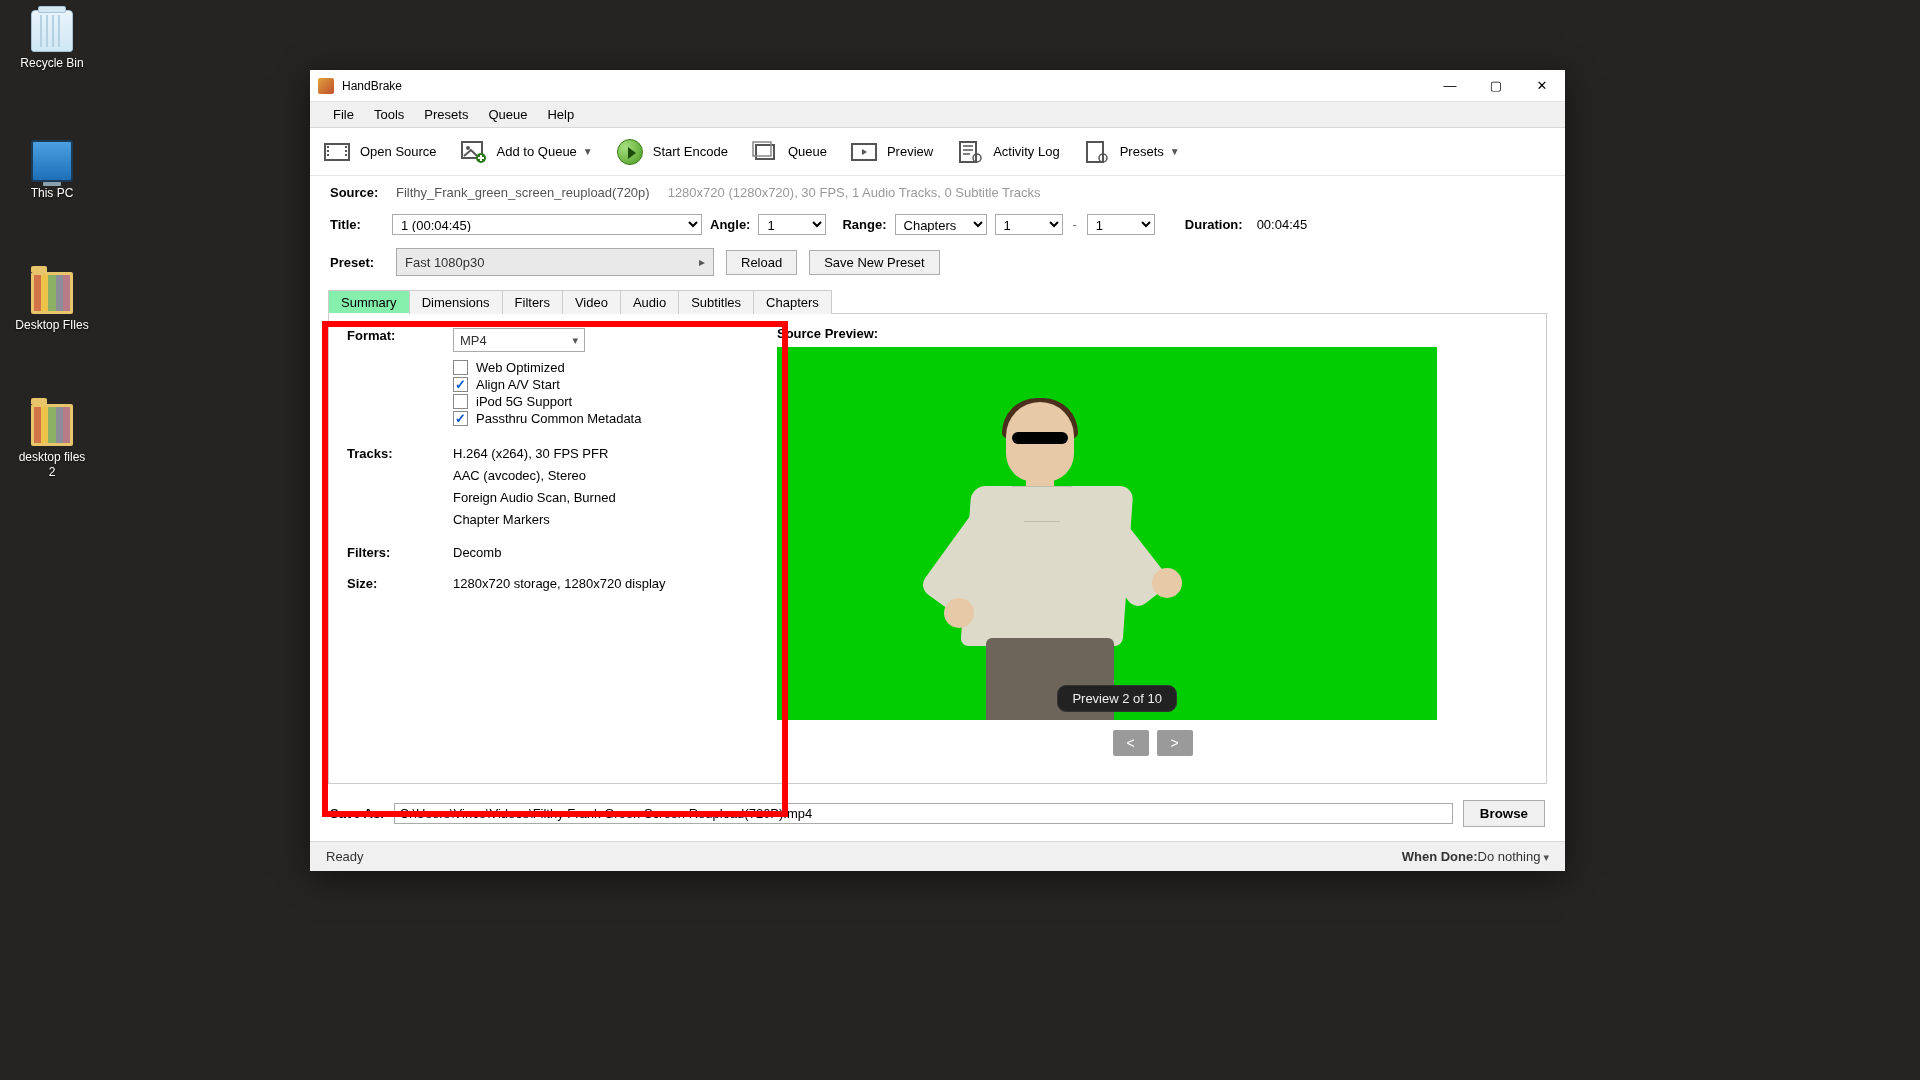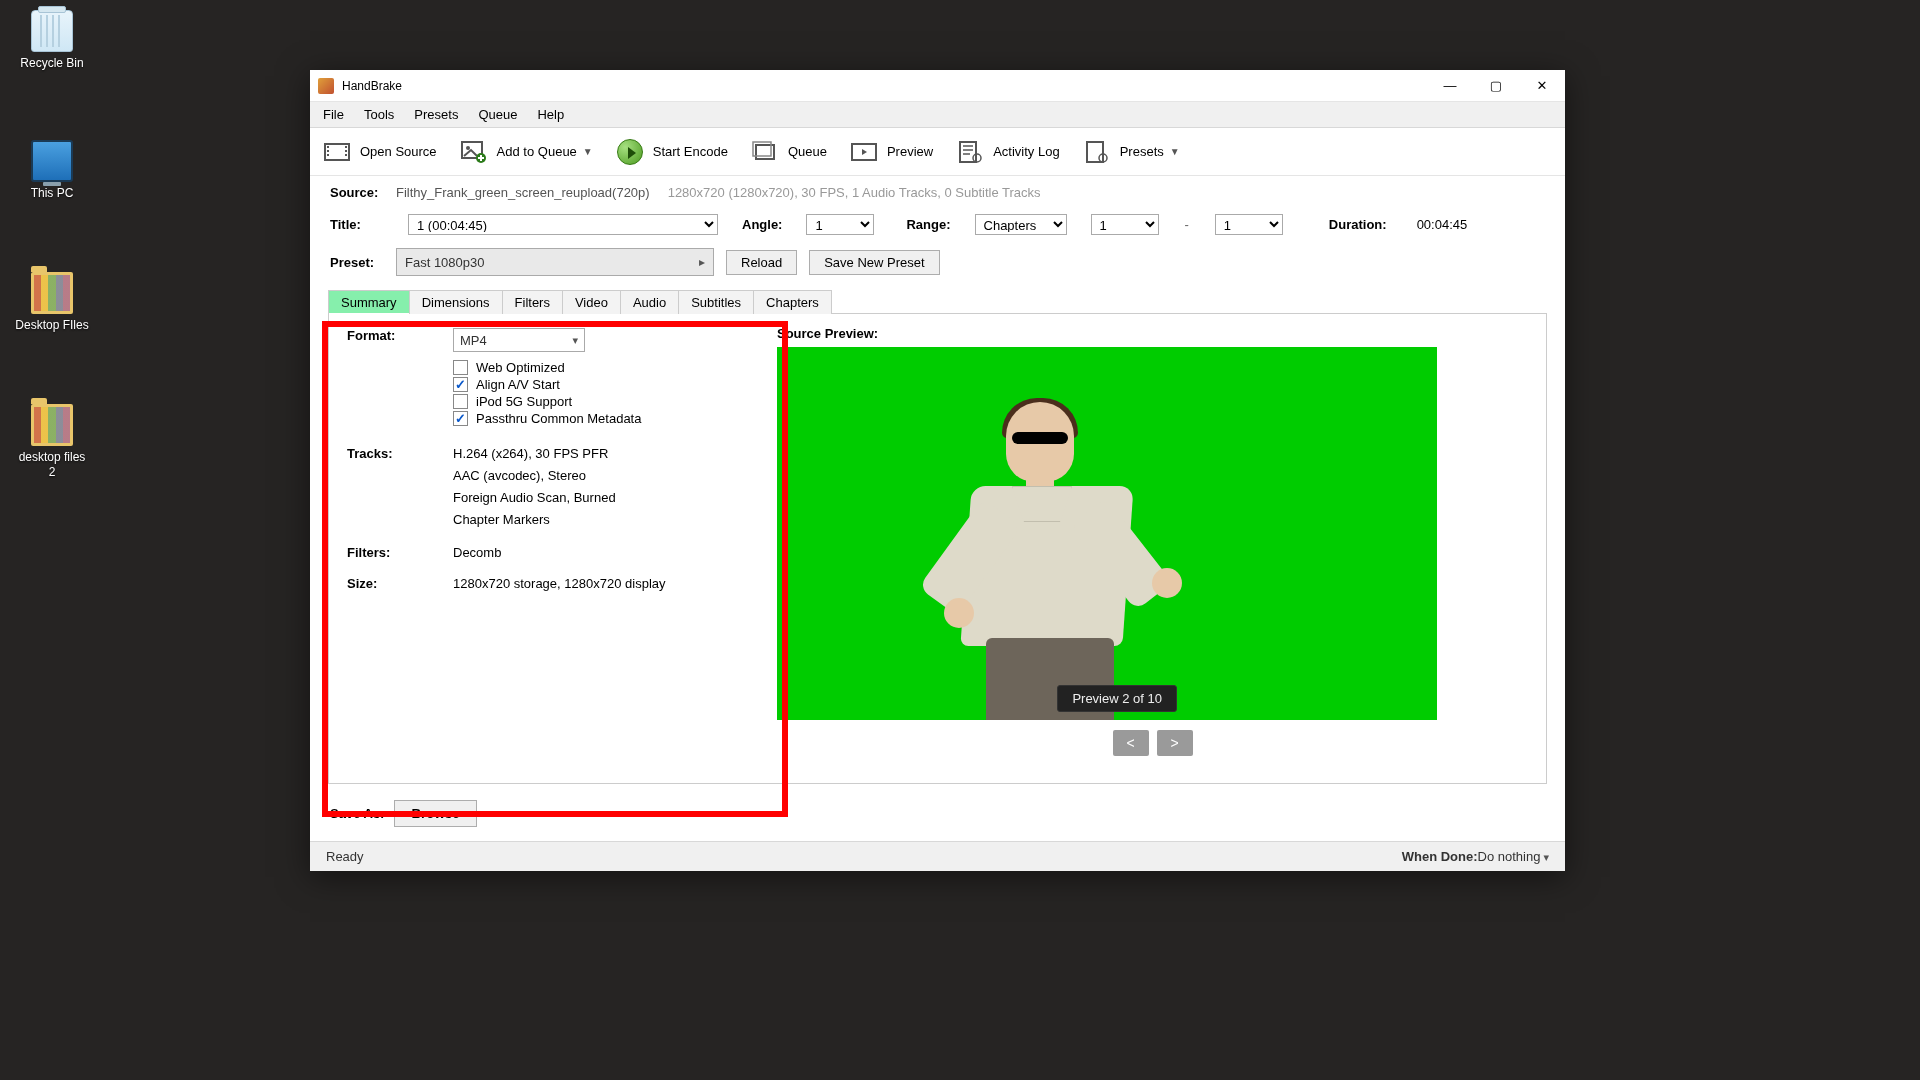--- a/index.html
+++ b/index.html
@@ -41,21 +41,21 @@
   box-shadow: 0 6px 30px rgba(0,0,0,.5);
   display: flex;
   flex-direction: column;
 }
 .titlebar { height: 32px; display:flex; align-items:center; background:#fff; border-bottom:1px solid #e5e5e5; padding-left:8px;}
 .titlebar .app-icon{width:16px;height:16px;margin-right:8px;background:linear-gradient(135deg,#e0a03a,#c05030);border-radius:2px}
 .titlebar .title{font-size:12px;color:#000}
 .titlebar .spacer{flex:1}
 .titlebar .wbtn{width:46px;height:32px;display:flex;align-items:center;justify-content:center;color:#000;font-size:13px}
 
-.menubar{height:26px;background:#f0f0f0;border-bottom:1px solid #d8d8d8;display:flex;align-items:center;padding:0 4px;gap:2px}
+.menubar{height:26px;background:#f0f0f0;border-bottom:1px solid #d8d8d8;display:flex;align-items:center;padding:0 14px;gap:2px}
 .menubar .mitem{padding:3px 9px;font-size:13px;color:#000}
 
 .toolbar{height:48px;background:#fff;border-bottom:1px solid #e5e5e5;display:flex;align-items:center;padding:0 12px;gap:20px}
 .tbtn{display:flex;align-items:center;gap:10px;font-size:13px;color:#000;padding:4px 2px}
 .tbtn .tico{width:26px;height:22px;display:flex;align-items:center;justify-content:center;color:#444}
 .tbtn .tico svg{width:26px;height:22px}
 .tbtn.play .tico{width:26px;height:26px;border-radius:50%;background:radial-gradient(circle at 30% 30%,#a6e080,#4c9a20);border:1px solid #357a12;position:relative}
 .tbtn.play .tico::after{content:"";position:absolute;left:10px;top:7px;border-left:8px solid #1e4d08;border-top:6px solid transparent;border-bottom:6px solid transparent}
 .tcaret{font-size:10px;color:#555;margin-left:-4px}
 
@@ -103,21 +103,21 @@
 .p-glasses{position:absolute;left:60px;top:30px;width:56px;height:12px;background:#000;border-radius:6px}
 .p-neck{position:absolute;left:74px;top:72px;width:28px;height:18px;background:#e7c9a8}
 .p-torso{position:absolute;left:14px;top:84px;width:162px;height:160px;background:#dedac9;border-radius:14px 14px 8px 8px;transform:skewX(-4deg)}
 .p-collar{position:absolute;left:60px;top:84px;width:60px;height:36px;background:#dedac9;clip-path:polygon(0 0,100% 0,80% 100%,20% 100%);border:1px solid #c2beae}
 .p-arm-l{position:absolute;left:-6px;top:100px;width:48px;height:110px;background:#dedac9;border-radius:12px;transform:rotate(36deg)}
 .p-hand-l{position:absolute;left:-8px;top:196px;width:30px;height:30px;background:#e7c9a8;border-radius:50%}
 .p-arm-r{position:absolute;left:146px;top:98px;width:46px;height:108px;background:#dedac9;border-radius:12px;transform:rotate(-38deg)}
 .p-hand-r{position:absolute;left:200px;top:166px;width:30px;height:30px;background:#e7c9a8;border-radius:50%}
 .p-pants{position:absolute;left:34px;top:236px;width:128px;height:100px;background:#6d655a;border-radius:6px}
 
-.preview-badge{position:absolute;right:260px;bottom:8px;background:#222;color:#eee;padding:5px 14px;font-size:13px;border-radius:3px;border:1px solid #333}
+.preview-badge{position:absolute;right:260px;bottom:8px;background:#222;color:#eee;padding:5px 14px;font-size:13px;border-radius:9px;border:1px solid #333}
 .preview-nav{display:flex;gap:8px;justify-content:center;margin-top:10px}
 .navbtn{background:#9a9a9a;color:#fff;width:36px;height:26px;border:none;font-size:14px;display:flex;align-items:center;justify-content:center;border-radius:2px}
 
 .red-outline{position:absolute;border:6px solid #ff0000;z-index:10;pointer-events:none}
 
 .saverow{display:flex;align-items:center;gap:10px;padding:16px 20px 14px}
 .save-lbl{font-weight:700}
 .save-input{flex:1;height:28px;padding:0 8px}
 .browse-btn{border:1px solid #adadad;background:#f0f0f0;padding:5px 16px;font-weight:700}
 
@@ -239,21 +239,21 @@
   </div>
 
   <div class="body-area">
 
     <div class="row">
       <span class="lbl">Source:</span>
       <span class="srcname">Filthy_Frank_green_screen_reupload(720p)</span>
       <span class="srcmeta">1280x720 (1280x720), 30 FPS, 1 Audio Tracks, 0 Subtitle Tracks</span>
     </div>
 
-    <div class="row" style="margin-top:8px;gap:24px">
+    <div class="row" style="margin-top:8px;gap:8px">
       <span class="lbl">Title:</span>
       <select class="sel-title"><option>1  (00:04:45)</option></select>
       <span class="lbl" style="min-width:0">Angle:</span>
       <select class="sel-sm"><option>1</option></select>
       <span class="lbl" style="min-width:0;margin-left:8px">Range:</span>
       <select class="sel-rng"><option>Chapters</option></select>
       <select class="sel-sm"><option>1</option></select>
       <span class="dash">-</span>
       <select class="sel-sm"><option>1</option></select>
       <span class="dur">Duration:</span>
@@ -342,20 +342,21 @@
         <div class="preview-nav">
           <button class="navbtn">&lt;</button>
           <button class="navbtn">&gt;</button>
         </div>
       </div>
 
     </div>
 
     <div class="saverow">
       <span class="save-lbl">Save As:</span>
+      <input class="save-input" type="text" value="C:\Users\Vince\Videos\Filthy Frank Green Screen Reupload(720P).mp4" style="">
       <button class="browse-btn">Browse</button>
     </div>
 
   </div>
 
   <div class="statusbar">
     <span>Ready</span>
     <span class="sp"></span>
     <span class="wd-lbl">When Done:</span>
     <span class="wd-val">Do nothing</span>

